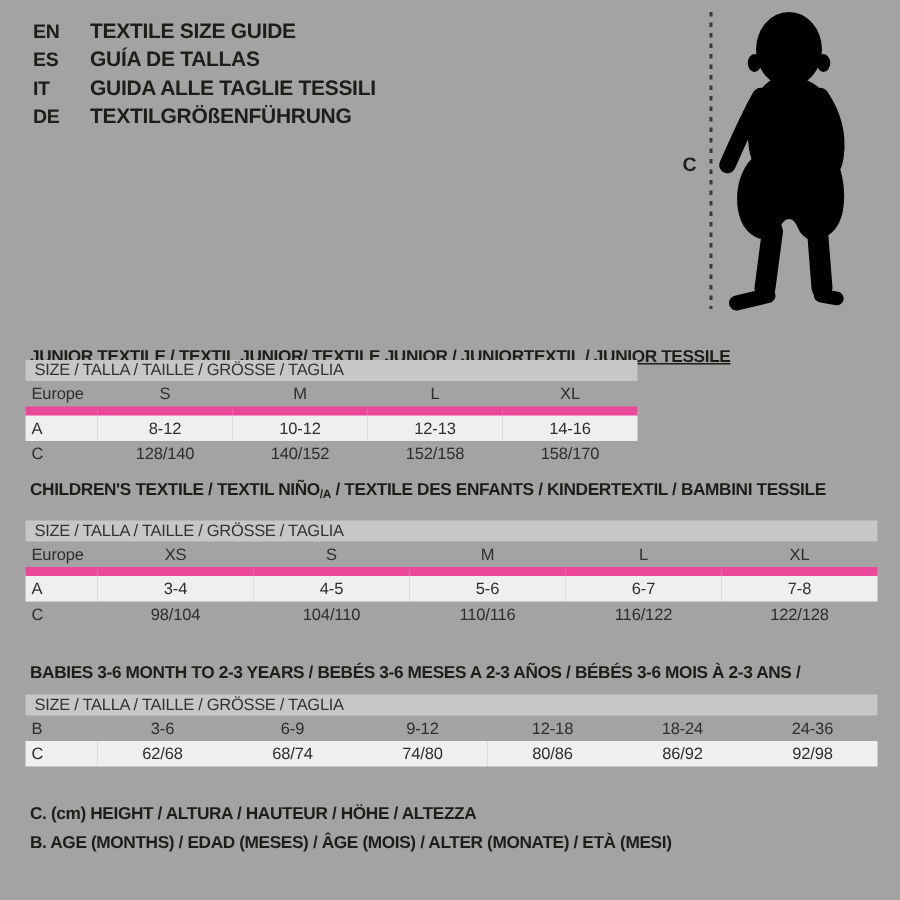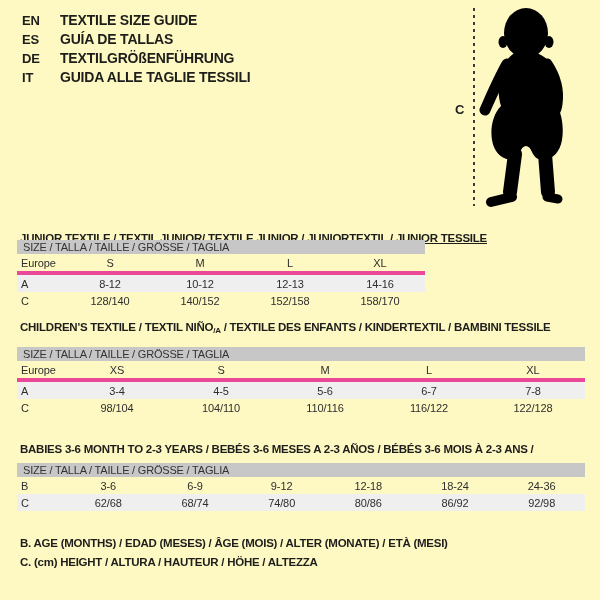--- a/index.html
+++ b/index.html
@@ -1,17 +1,17 @@
 <!DOCTYPE html>
 <html><head>
 <meta charset="utf-8">
 <style>
   html,body{margin:0;padding:0;background:#fff;}
   .canvas{
-    position:relative;width:600px;height:600px;background:#fef9c3;overflow:hidden;
+    position:relative;width:600px;height:600px;background:#a3a3a3;overflow:hidden;
     font-family:"Liberation Sans","DejaVu Sans",sans-serif;color:#1d1d1b;
   }
   
   .lang-list{position:absolute;left:22px;top:11px;}
   .lang-row{display:flex;height:19px;line-height:19px;}
   .lang-code{width:38px;font-weight:bold;font-size:13px;letter-spacing:-0.2px;}
   .lang-text{font-weight:bold;font-size:14px;letter-spacing:-0.2px;white-space:nowrap;}
   
   .measure-line{position:absolute;left:472px;top:8px;width:4px;height:198px;}
   .height-label{position:absolute;left:455px;top:102px;font-size:13px;font-weight:bold;}
@@ -33,21 +33,21 @@
   .tbl1{left:17px;top:240px;width:408px;}
   .tbl2{left:17px;top:347px;width:568px;}
   .tbl3{left:17px;top:463px;width:568px;}
   col.c0{width:48px;}
   td{padding:0;height:17px;text-align:center;vertical-align:middle;letter-spacing:-0.1px;}
   td.lbl{text-align:left;padding-left:4px;}
   tr.band td{
     background:#c7c7c7;height:14px;text-align:left;padding-left:6px;
     font-size:11px;color:#333;letter-spacing:-0.2px;
   }
-  tr.colhead td{border-bottom:4px solid #ec4899;}
+  tr.colhead td{border-bottom:6px solid #ec4899;}
   tr.alt td{background:#f0efef;}
   
   .footnotes{position:absolute;left:20px;top:534px;}
   .footnote{
     font-size:11.5px;font-weight:bold;letter-spacing:-0.25px;
     line-height:19px;white-space:nowrap;
   }
 </style>
 </head>
 <body>
@@ -57,26 +57,26 @@
   <div class="lang-list">
     <div class="lang-row">
       <span class="lang-code">EN</span>
       <span class="lang-text">TEXTILE SIZE GUIDE</span>
     </div>
     <div class="lang-row">
       <span class="lang-code">ES</span>
       <span class="lang-text">GUÍA DE TALLAS</span>
     </div>
     <div class="lang-row">
+      <span class="lang-code">IT</span>
+      <span class="lang-text">GUIDA ALLE TAGLIE TESSILI</span>
+    </div>
+    <div class="lang-row">
       <span class="lang-code">DE</span>
       <span class="lang-text">TEXTILGRÖßENFÜHRUNG</span>
-    </div>
-    <div class="lang-row">
-      <span class="lang-code">IT</span>
-      <span class="lang-text">GUIDA ALLE TAGLIE TESSILI</span>
     </div>
   </div>
 
   <svg class="measure-line" width="4" height="198" viewBox="0 0 4 198">
     <line x1="2" y1="0" x2="2" y2="198" stroke="#3a3a3a" stroke-width="2" stroke-dasharray="3 4"></line>
   </svg>
   <span class="height-label">C</span>
 
   <svg class="baby" width="118" height="202" viewBox="0 0 118 202">
     <g fill="#000000" stroke="none">
@@ -219,17 +219,17 @@
         <td>68/74</td>
         <td>74/80</td>
         <td>80/86</td>
         <td>86/92</td>
         <td>92/98</td>
       </tr>
     </tbody>
   </table>
 
   <div class="footnotes">
+    <div class="footnote">C. (cm) HEIGHT / ALTURA / HAUTEUR / HÖHE / ALTEZZA</div>
     <div class="footnote">B. AGE (MONTHS) / EDAD (MESES) / ÂGE (MOIS) / ALTER (MONATE) / ETÀ (MESI)</div>
-    <div class="footnote">C. (cm) HEIGHT / ALTURA / HAUTEUR / HÖHE / ALTEZZA</div>
   </div>
 
 </div>
 
 </body></html>

